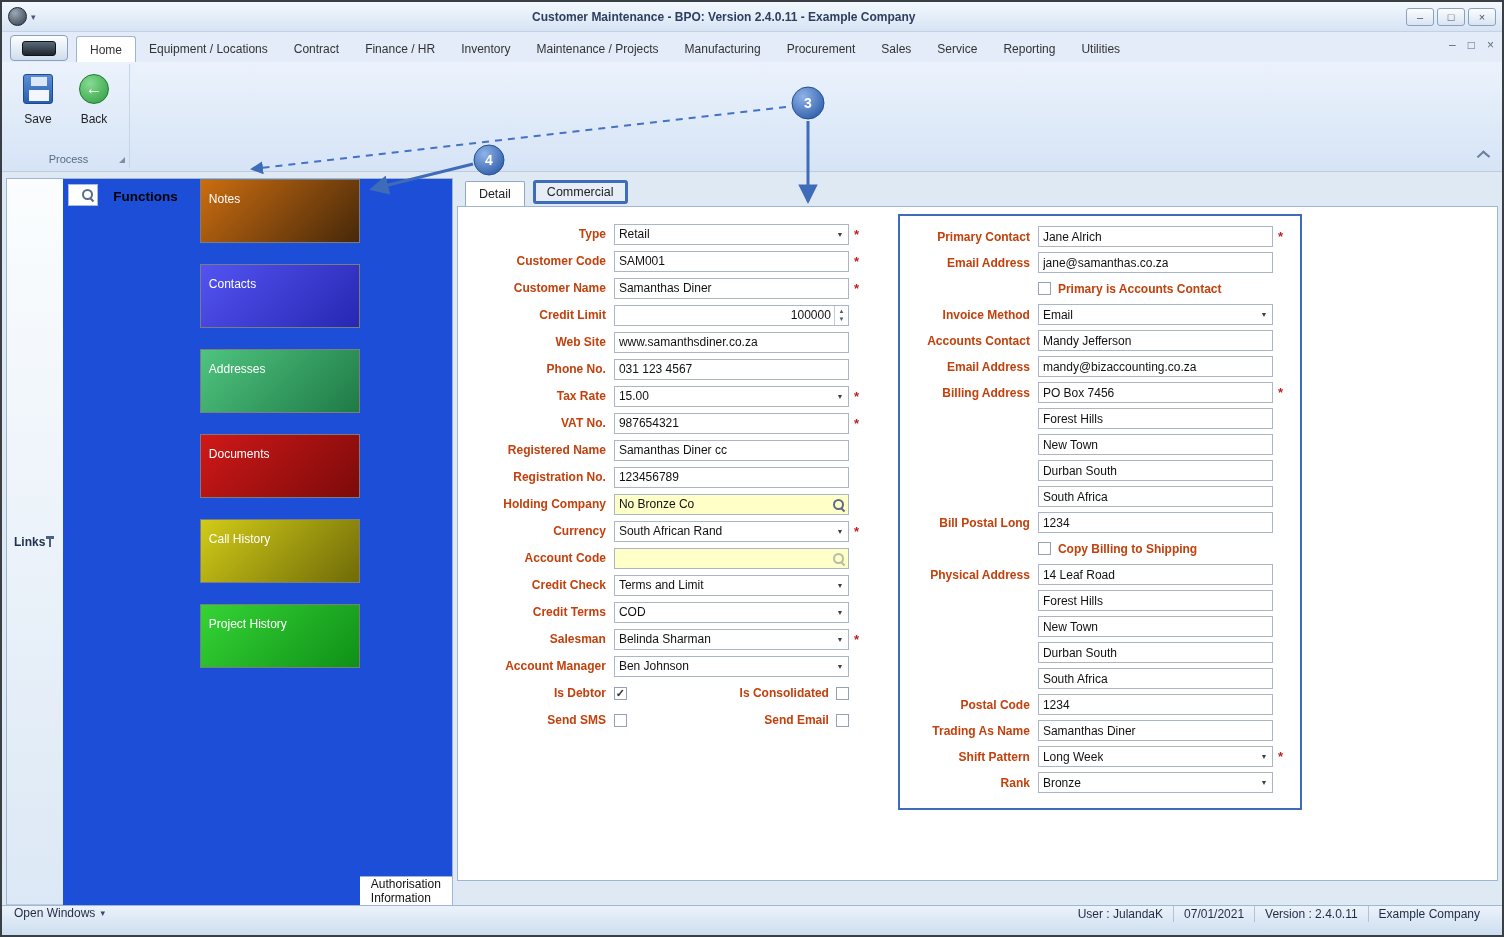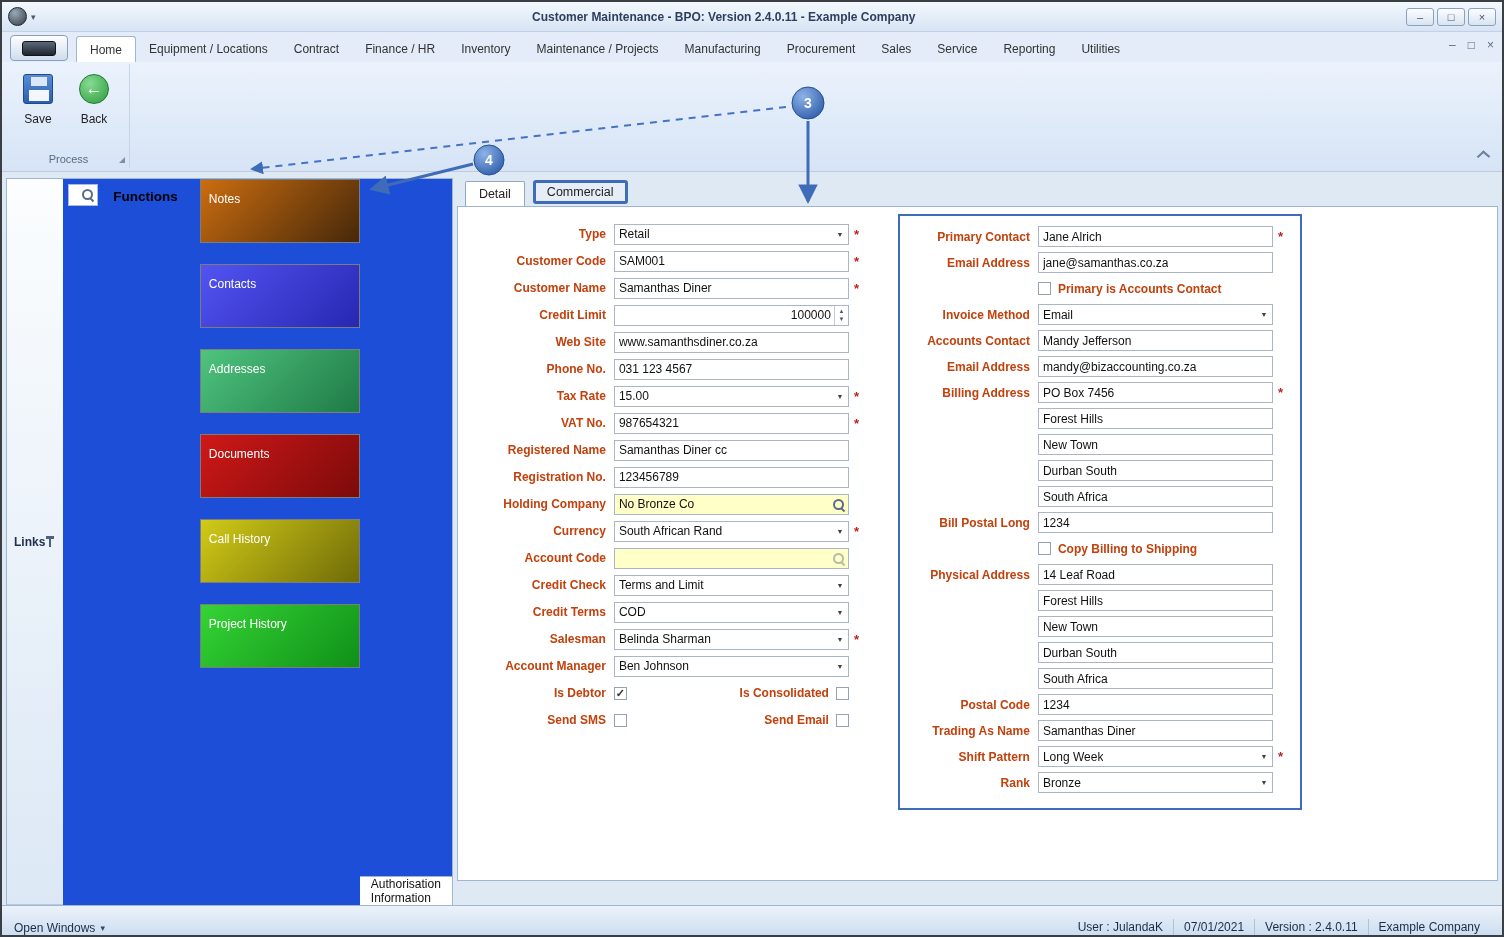--- a/index.html
+++ b/index.html
@@ -82,21 +82,21 @@
   .fbox.muted .mag{opacity:.45}
   .cb{flex:0 0 13px;width:13px;height:13px;border:1px solid #93a2b5;background:#fff;display:inline-flex;align-items:center;justify-content:center;font-size:11px;font-weight:bold;color:#333;line-height:1}
   .cpair{width:235px;display:flex;align-items:center}
   .cpair .flabel.inline{flex:0 0 auto;margin-left:auto;padding-right:7px}
   .clabel{display:flex;align-items:center;gap:7px}
   .clabel .flabel.inlineL{flex:0 0 auto;text-align:left;padding:0}
   .req{flex:0 0 12px;margin-left:5px;color:#c22020;font-weight:bold;font-size:13px}
   .right-panel{border:2px solid #3e6cb8;background:#fff;margin-left:16px;margin-top:-9px;padding:10px 10px 10px 10px;align-self:flex-start}
 
   
-  .statusbar{flex:0 0 30px;background:linear-gradient(#ecf2fa,#cddef0);border-top:1px solid #9fb6d4;display:flex;align-items:flex-end;padding:0 12px;color:#1d2c46}
+  .statusbar{flex:0 0 30px;background:linear-gradient(#ecf2fa,#cddef0);border-top:1px solid #9fb6d4;display:flex;align-items:flex-start;padding:0 12px;color:#1d2c46}
   .ow{display:flex;align-items:center;gap:5px}
   .ow .caret{font-size:9px;color:#33476b}
   .sb-right{margin-left:auto;display:flex;align-items:center}
   .sbseg{padding:0 10px;white-space:nowrap}
   .sbsep{width:1px;height:16px;background:#aec2da}
 
   
   .annot{position:absolute;left:-2px;top:-2px;pointer-events:none;z-index:60}
 </style>
 </head>

